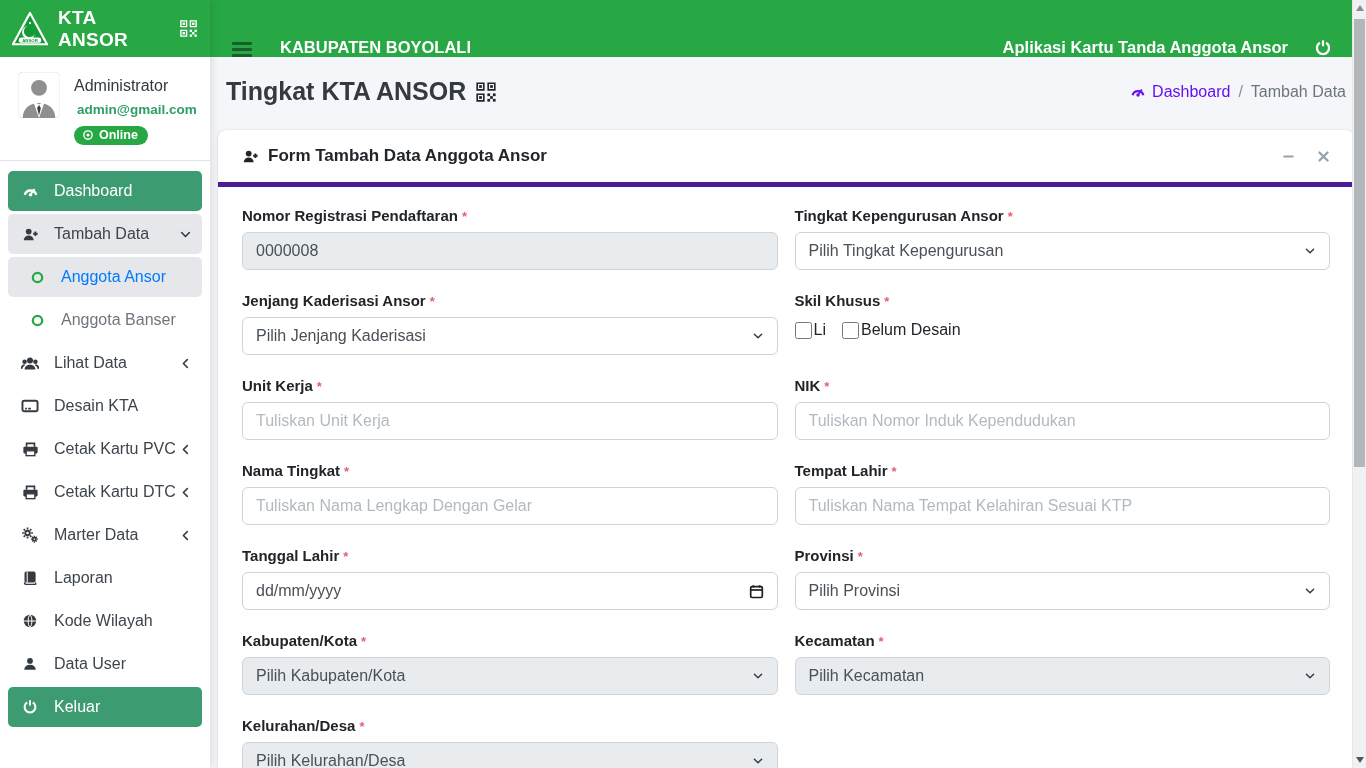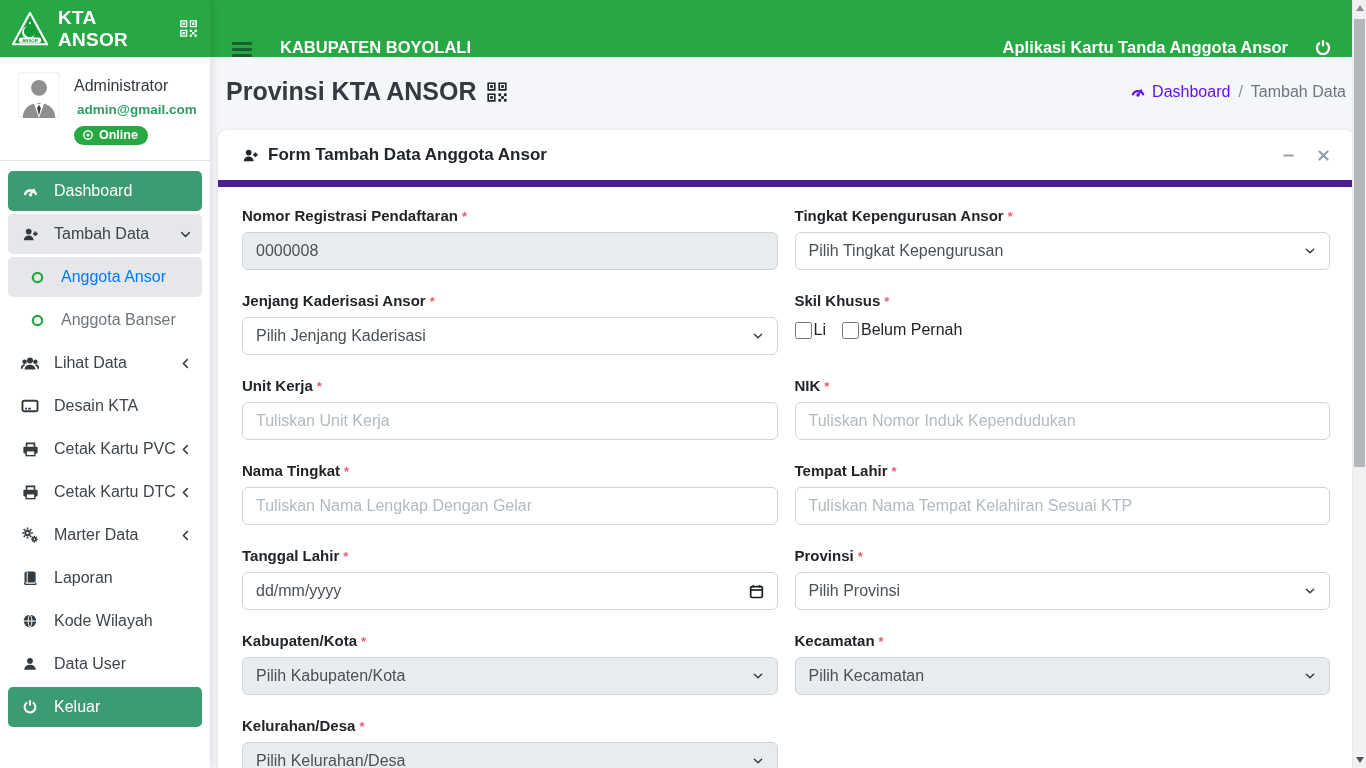--- a/index.html
+++ b/index.html
@@ -43,21 +43,21 @@
   .content { flex:1; overflow:hidden; padding:16px 12px 0 8px; background:#f4f6f9; }
   .page-head { display:flex; justify-content:space-between; align-items:center; padding:0 8px; margin:4px 0 24px; }
   .page-title { display:flex; align-items:center; gap:9px; font-size:25px; font-weight:700; color:#343a40; }
   .page-title .qr { color:#212529; display:flex; }
   .breadcrumb { display:flex; align-items:center; gap:8px; font-size:16px; }
   .bc-link { color:#6610f2; text-decoration:none; display:flex; align-items:center; gap:6px; }
   .bc-sep { color:#8a9199; }
   .bc-current { color:#6c757d; }
 
   .card { background:#fff; border-radius:8px; box-shadow:0 1px 4px rgba(0,0,0,.09), 0 0 1px rgba(0,0,0,.18); }
-  .card-head { height:57px; display:flex; align-items:center; padding:0 24px; border-bottom:7px solid #4c1d95; }
+  .card-head { height:57px; display:flex; align-items:center; padding:0 24px; border-bottom:5px solid #4c1d95; }
   .card-title { display:flex; align-items:center; gap:9px; font-size:17px; font-weight:700; color:#212529; }
   .tools { margin-left:auto; display:flex; gap:22px; color:#98a2ab; }
   .tools .tool { display:flex; cursor:pointer; }
 
   .card-body { padding:20px 24px 0; display:grid; grid-template-columns:1fr 1fr; column-gap:17px; }
   .fg { margin-bottom:22px; }
   .fl { display:block; font-size:15px; font-weight:700; color:#212529; margin-bottom:8px; }
   .req { color:#e4606d; margin-left:4px; font-size:13px; font-weight:700; }
   .ctl { width:100%; height:38px; border:1px solid #ced4da; border-radius:6px; background:#fff; display:flex; align-items:center; padding:0 13px; font-size:16px; color:#495057; }
   input.ctl { outline:none; font-family:"Liberation Sans",sans-serif; }
@@ -374,21 +374,21 @@
             <svg width="18" height="18">
               <use href="#i-power"></use>
             </svg>
           </span>
       </div>
     </div>
 
     <div class="content">
       <div class="page-head">
         <div class="page-title">
-          <span>Provinsi KTA ANSOR</span>
+          <span>Tingkat KTA ANSOR</span>
           <span class="qr">
               <svg width="22" height="22">
                 <use href="#i-qr"></use>
               </svg>
             </span>
         </div>
         <div class="breadcrumb">
           <a class="bc-link" href="#">
             <span style="display:flex">
                 <svg width="16" height="16">
@@ -460,21 +460,21 @@
 
           <div class="fg">
             <label class="fl"><span>Skil Khusus</span><span class="req">*</span></label>
             <div class="checks">
               <label class="chk">
                 <input type="checkbox" style="">
                 <span>Li</span>
               </label>
               <label class="chk">
                 <input type="checkbox" style="">
-                <span>Belum Pernah</span>
+                <span>Belum Desain</span>
               </label>
             </div>
           </div>
 
           <div class="fg">
             <label class="fl"><span>Unit Kerja</span><span class="req">*</span></label>
             <input class="ctl" placeholder="Tuliskan Unit Kerja" style="">
           </div>
 
           <div class="fg">

